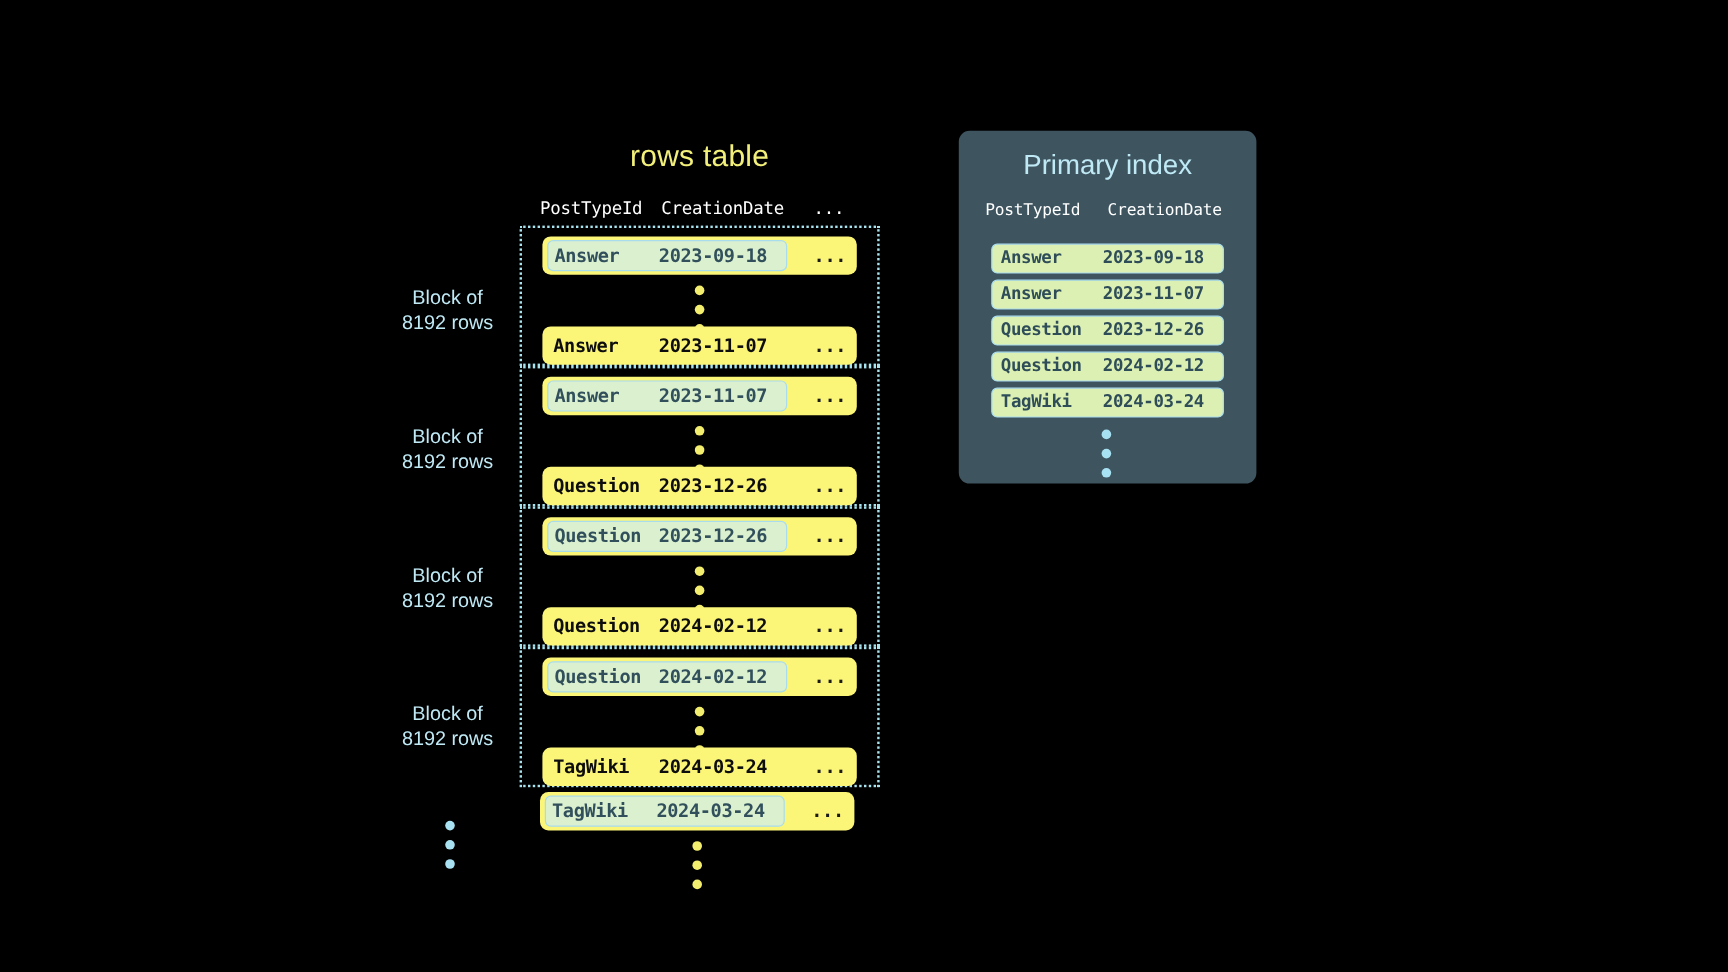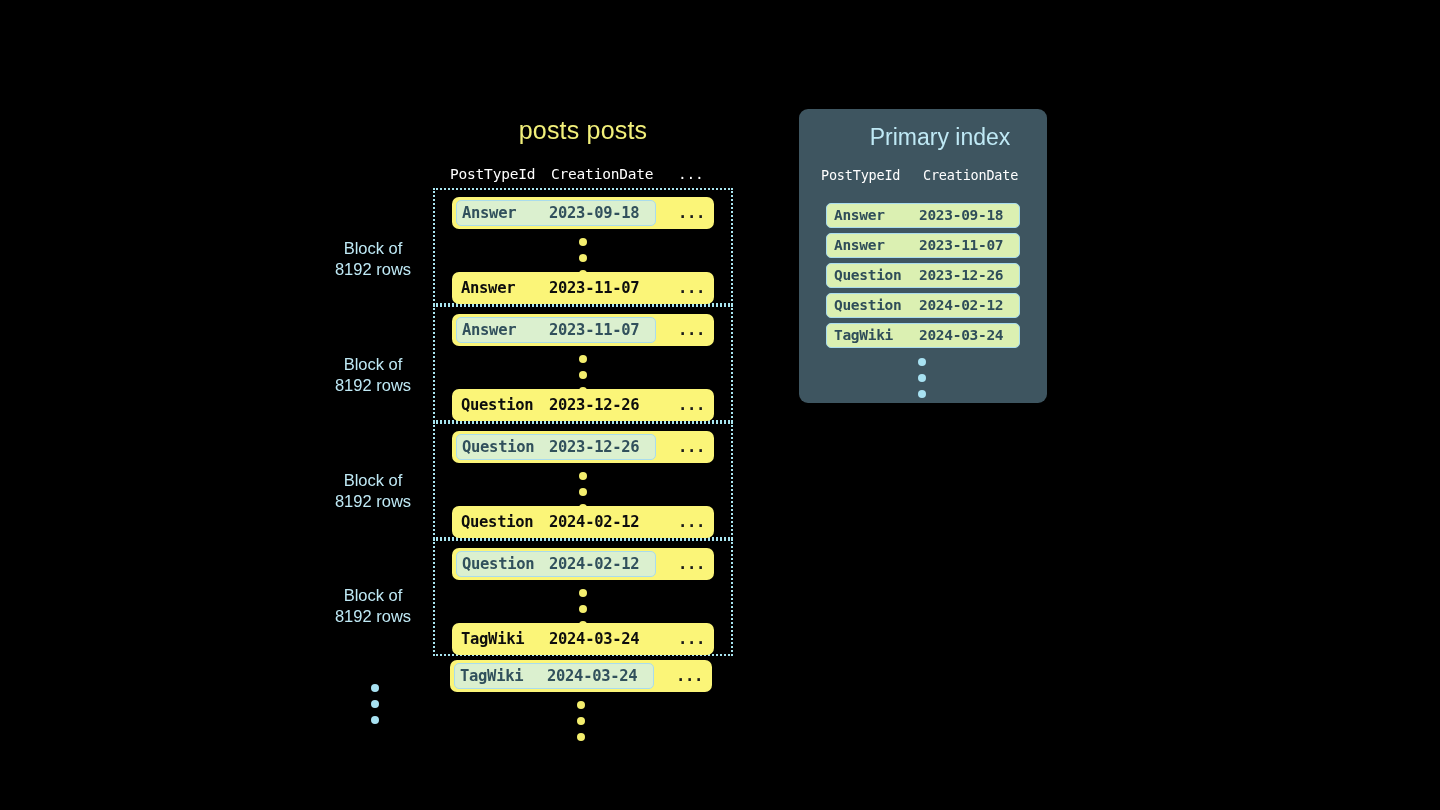--- a/index.html
+++ b/index.html
@@ -145,21 +145,20 @@
     border-radius: 9px;
   }
   .pi-title {
     position: absolute;
     left: 0; top: 17px;
     width: 248px;
     text-align: center;
     color: #bfe9f5;
     font-size: 23px;
     line-height: 1;
-    margin-left: 17px;
   }
   .pi-colheaders {
     position: absolute;
     left: 0; top: 58px;
     width: 248px;
     height: 20px;
     font-family: "DejaVu Sans Mono", monospace;
     font-size: 13.5px;
     color: #ffffff;
     letter-spacing: -0.2px;
@@ -188,21 +187,21 @@
     white-space: nowrap;
   }
   .pi-row .c-type { left: 7px; }
   .pi-row .c-date { left: 92px; }
 </style>
 </head>
 <body>
 
 <div id="posts-table-group">
 
-  <div class="posts-title">posts posts</div>
+  <div class="posts-title">rows table</div>
 
   <div class="posts-colheaders">
     <span class="ch-ptid">PostTypeId</span>
     <span class="ch-cd">CreationDate</span>
     <span class="ch-ell">...</span>
   </div>
 
   <div class="block" style="top:70px; height:117px;">
     <div class="row-pill keyed" style="left:17px; top:7px;">
       <div class="keybox"></div>

